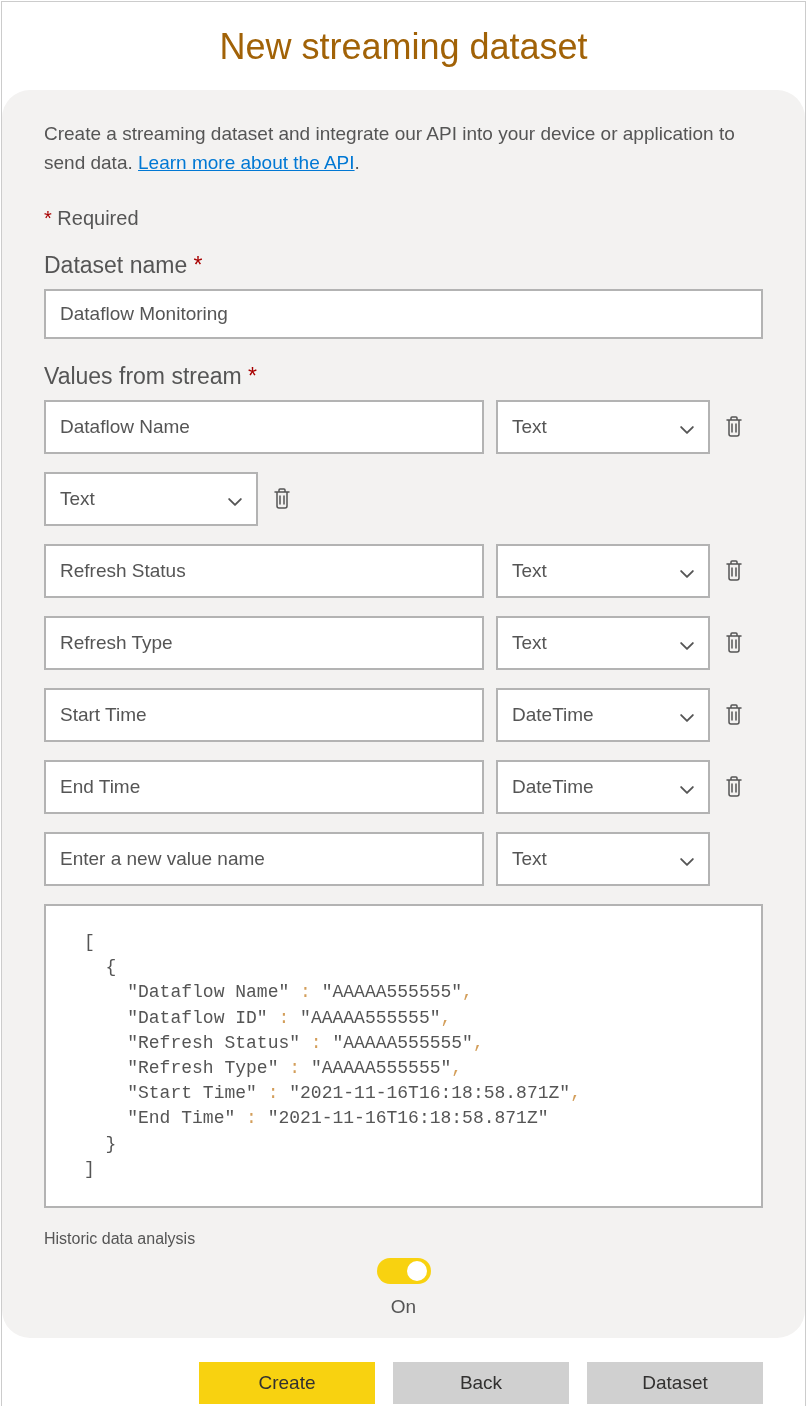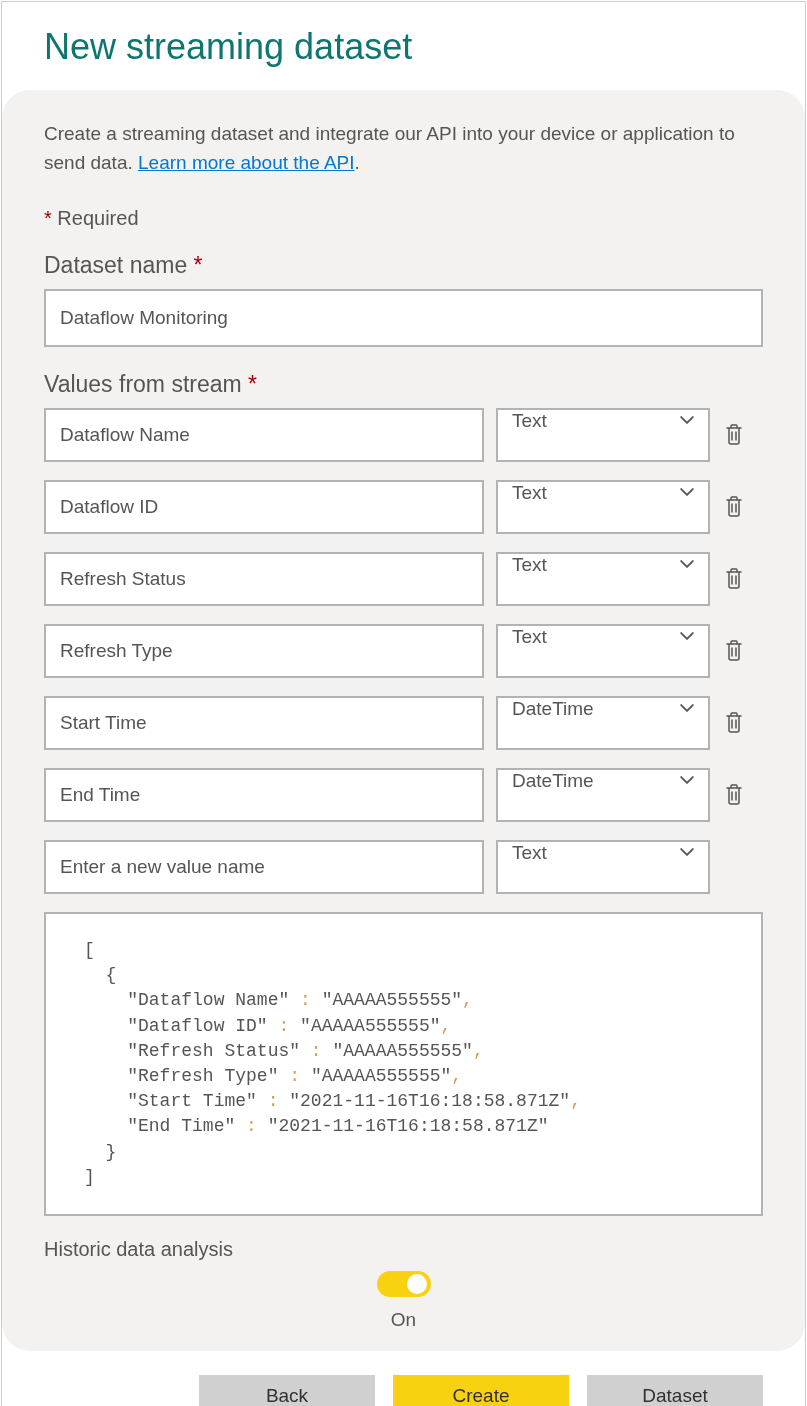--- a/index.html
+++ b/index.html
@@ -14,21 +14,22 @@
     width: 805px;
     margin: 1px;
   }
   .header {
     padding: 24px 42px 22px 42px;
     background: #fff;
   }
   .header h1 {
     font-size: 36px;
     font-weight: 400;
-    color: #0f766e;
+    color: #a16207;
+    text-align: center;
   }
   .body {
     background: #f3f2f1;
     padding: 30px 42px 20px 42px;
     border-radius: 28px;
   }
   .description {
     font-size: 19px;
     color: #555;
     line-height: 1.5;
@@ -45,21 +46,21 @@
   }
   .asterisk { color: #a80000; }
   .field-label {
     font-size: 23px;
     color: #555;
     margin-bottom: 10px;
     display: block;
   }
   .text-input {
     width: 100%;
-    height: 58px;
+    height: 50px;
     border: 2px solid #b3b3b3;
     background: #fff;
     font-size: 19px;
     color: #555;
     padding: 0 14px;
     outline: none;
   }
   .text-input::placeholder { color: #555; }
   .section-gap { height: 24px; }
 
@@ -82,21 +83,21 @@
   .value-name::placeholder { color: #555; }
   .value-type {
     flex: 0 0 214px;
     height: 54px;
     border: 2px solid #b3b3b3;
     background: #fff;
     font-size: 19px;
     color: #555;
     padding: 0 14px;
     display: flex;
-    align-items: flex-start;
+    align-items: center;
     justify-content: space-between;
     cursor: pointer;
   }
   .chevron {
     width: 14px; height: 14px;
     display: inline-block;
   }
   .chevron svg { width: 14px; height: 14px; }
   .trash-btn {
     flex: 0 0 24px;
@@ -117,21 +118,21 @@
     line-height: 1.4;
     color: #555;
     white-space: pre;
     overflow: auto;
   }
   .json-preview .k { color: #555; }
   .json-preview .p { color: #d39e5a; }
   .json-preview .v { color: #555; font-weight: 500; }
 
   .historic-label {
-    font-size: 20px;
+    font-size: 16px;
     color: #555;
     margin-top: 22px;
     margin-bottom: 10px;
   }
   .toggle-row {
     display: flex; align-items: center; gap: 12px; flex-direction: column;
   }
   .toggle {
     width: 54px; height: 26px;
     background: #f8d210;
@@ -209,21 +210,20 @@
                 <path d="M1 3.5 L6 8.5 L11 3.5" stroke="#555" stroke-width="1.6" fill="none" stroke-linecap="round" stroke-linejoin="round"></path>
               </svg></span>
           </div>
           <button class="trash-btn">
             <span><svg viewBox="0 0 20 22">
                 <path d="M3 5h14M8 2h4a1 1 0 0 1 1 1v2H7V3a1 1 0 0 1 1-1zM5 5v14a2 2 0 0 0 2 2h6a2 2 0 0 0 2-2V5M8 9v8M12 9v8" stroke="#555" stroke-width="1.5" fill="none" stroke-linecap="round" stroke-linejoin="round"></path>
               </svg></span>
           </button>
         </div>
         <div class="value-row">
-          <input class="value-name" type="text" value="Dataflow ID" style="">
           <div class="value-type">
             <span>Text</span>
             <span class="chevron"><svg viewBox="0 0 12 12">
                 <path d="M1 3.5 L6 8.5 L11 3.5" stroke="#555" stroke-width="1.6" fill="none" stroke-linecap="round" stroke-linejoin="round"></path>
               </svg></span>
           </div>
           <button class="trash-btn">
             <span><svg viewBox="0 0 20 22">
                 <path d="M3 5h14M8 2h4a1 1 0 0 1 1 1v2H7V3a1 1 0 0 1 1-1zM5 5v14a2 2 0 0 0 2 2h6a2 2 0 0 0 2-2V5M8 9v8M12 9v8" stroke="#555" stroke-width="1.5" fill="none" stroke-linecap="round" stroke-linejoin="round"></path>
               </svg></span>
@@ -311,17 +311,17 @@
     <div class="toggle-row">
       <div class="toggle">
         <div class="toggle-knob"></div>
       </div>
       <span class="toggle-state">On</span>
     </div>
 
   </div>
 
   <div class="footer">
+    <button class="btn btn-primary">Create</button>
     <button class="btn btn-secondary">Back</button>
-    <button class="btn btn-primary">Create</button>
     <button class="btn btn-secondary">Dataset</button>
   </div>
 </div>
 
 </body></html>

